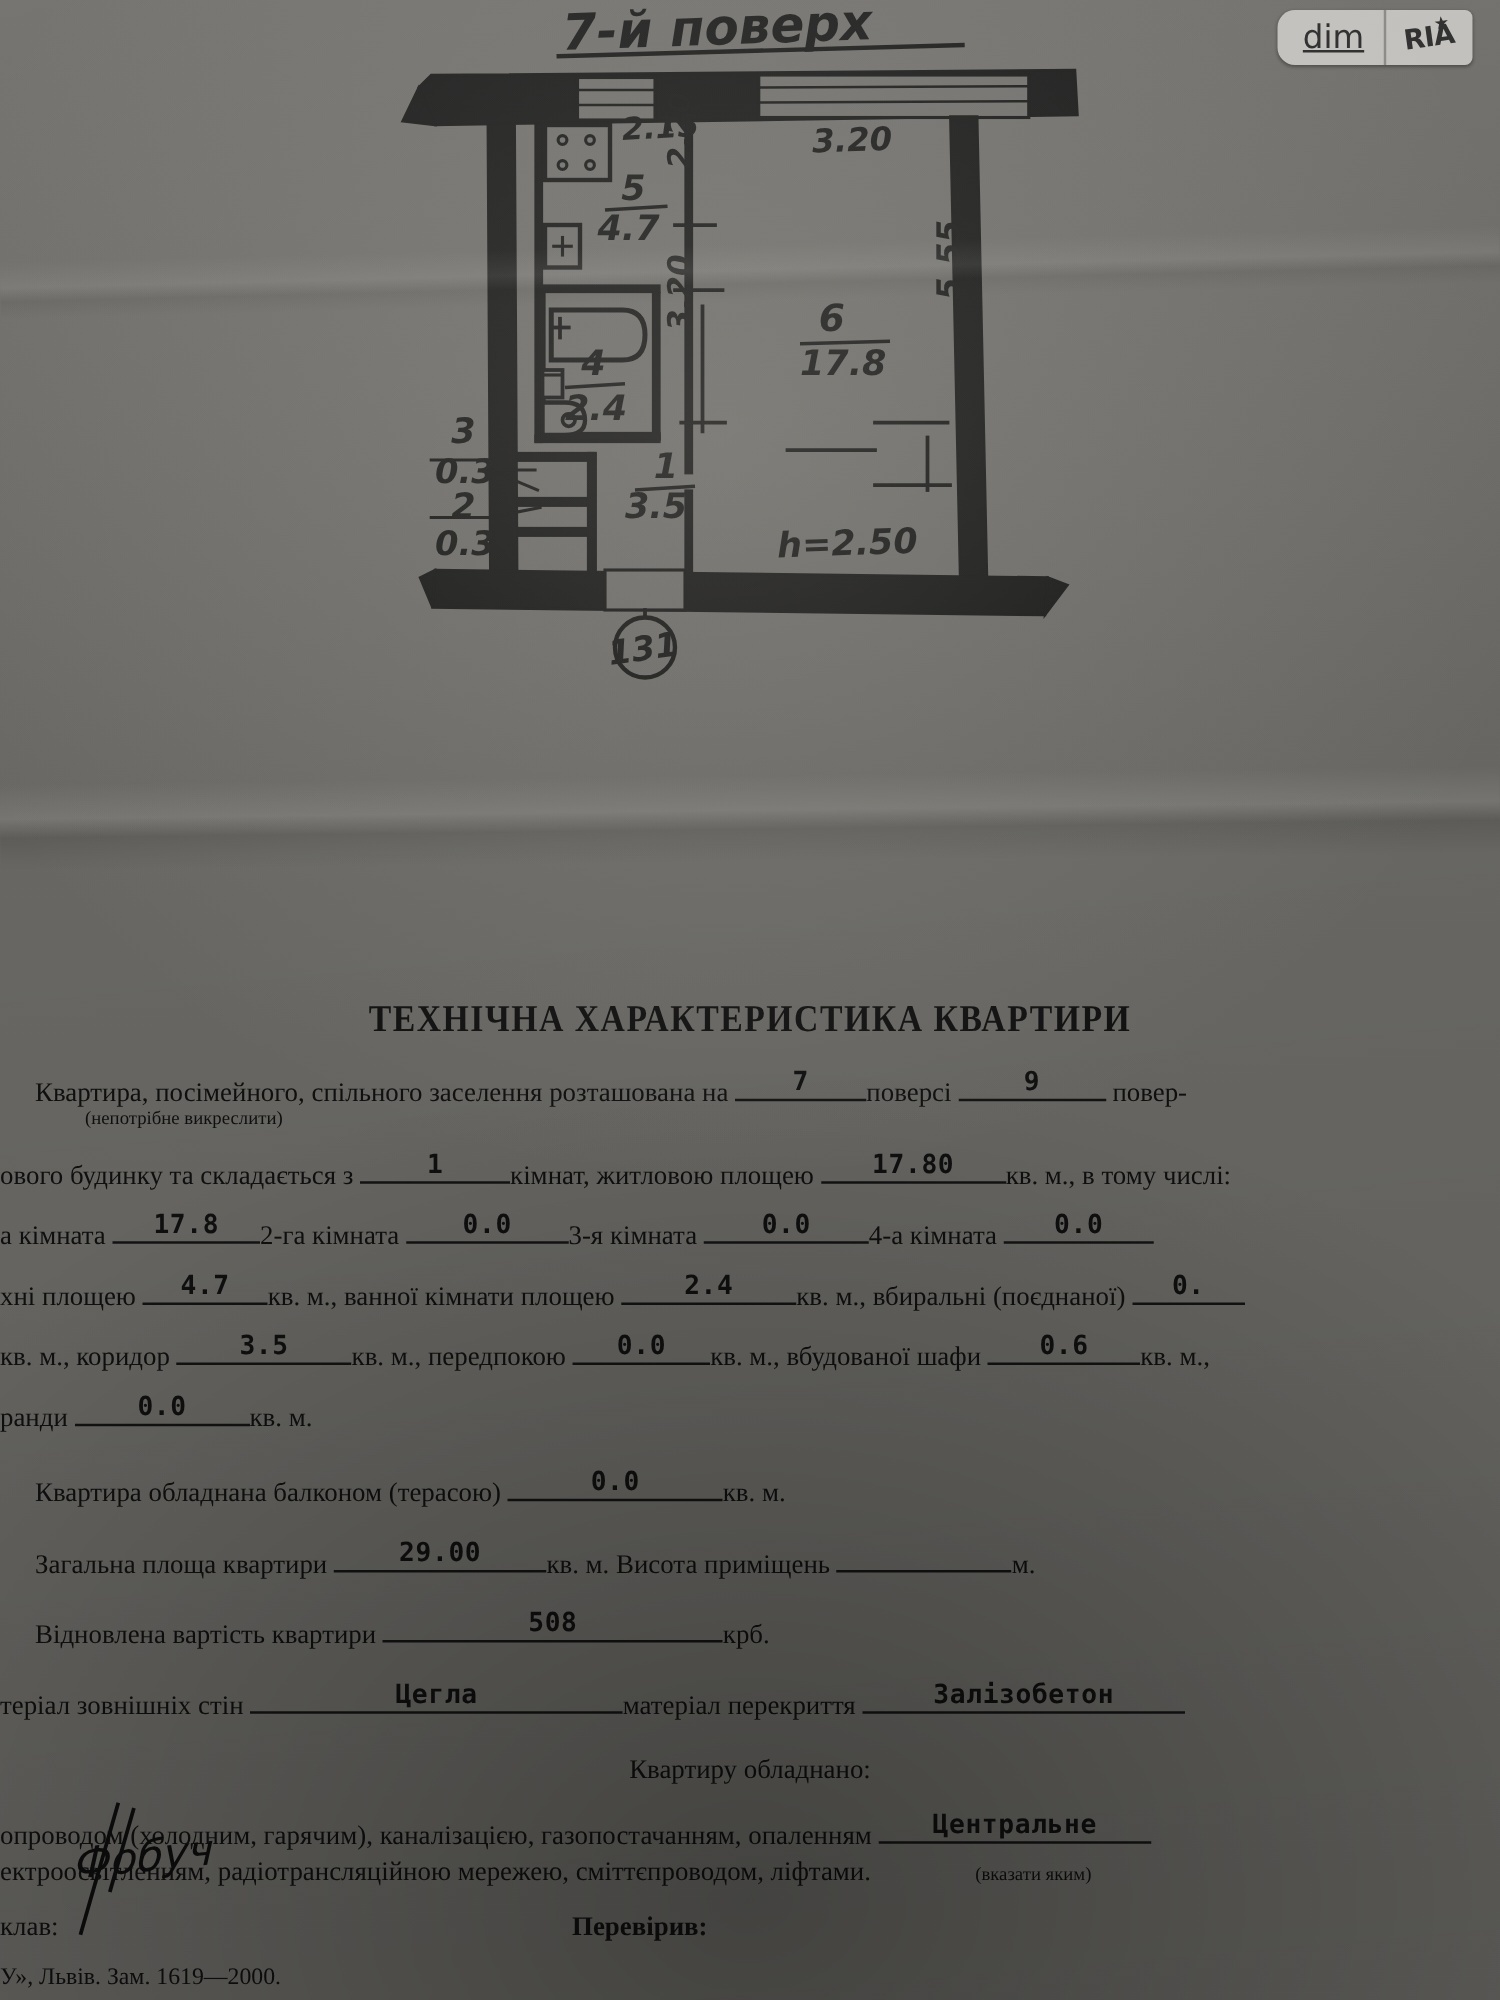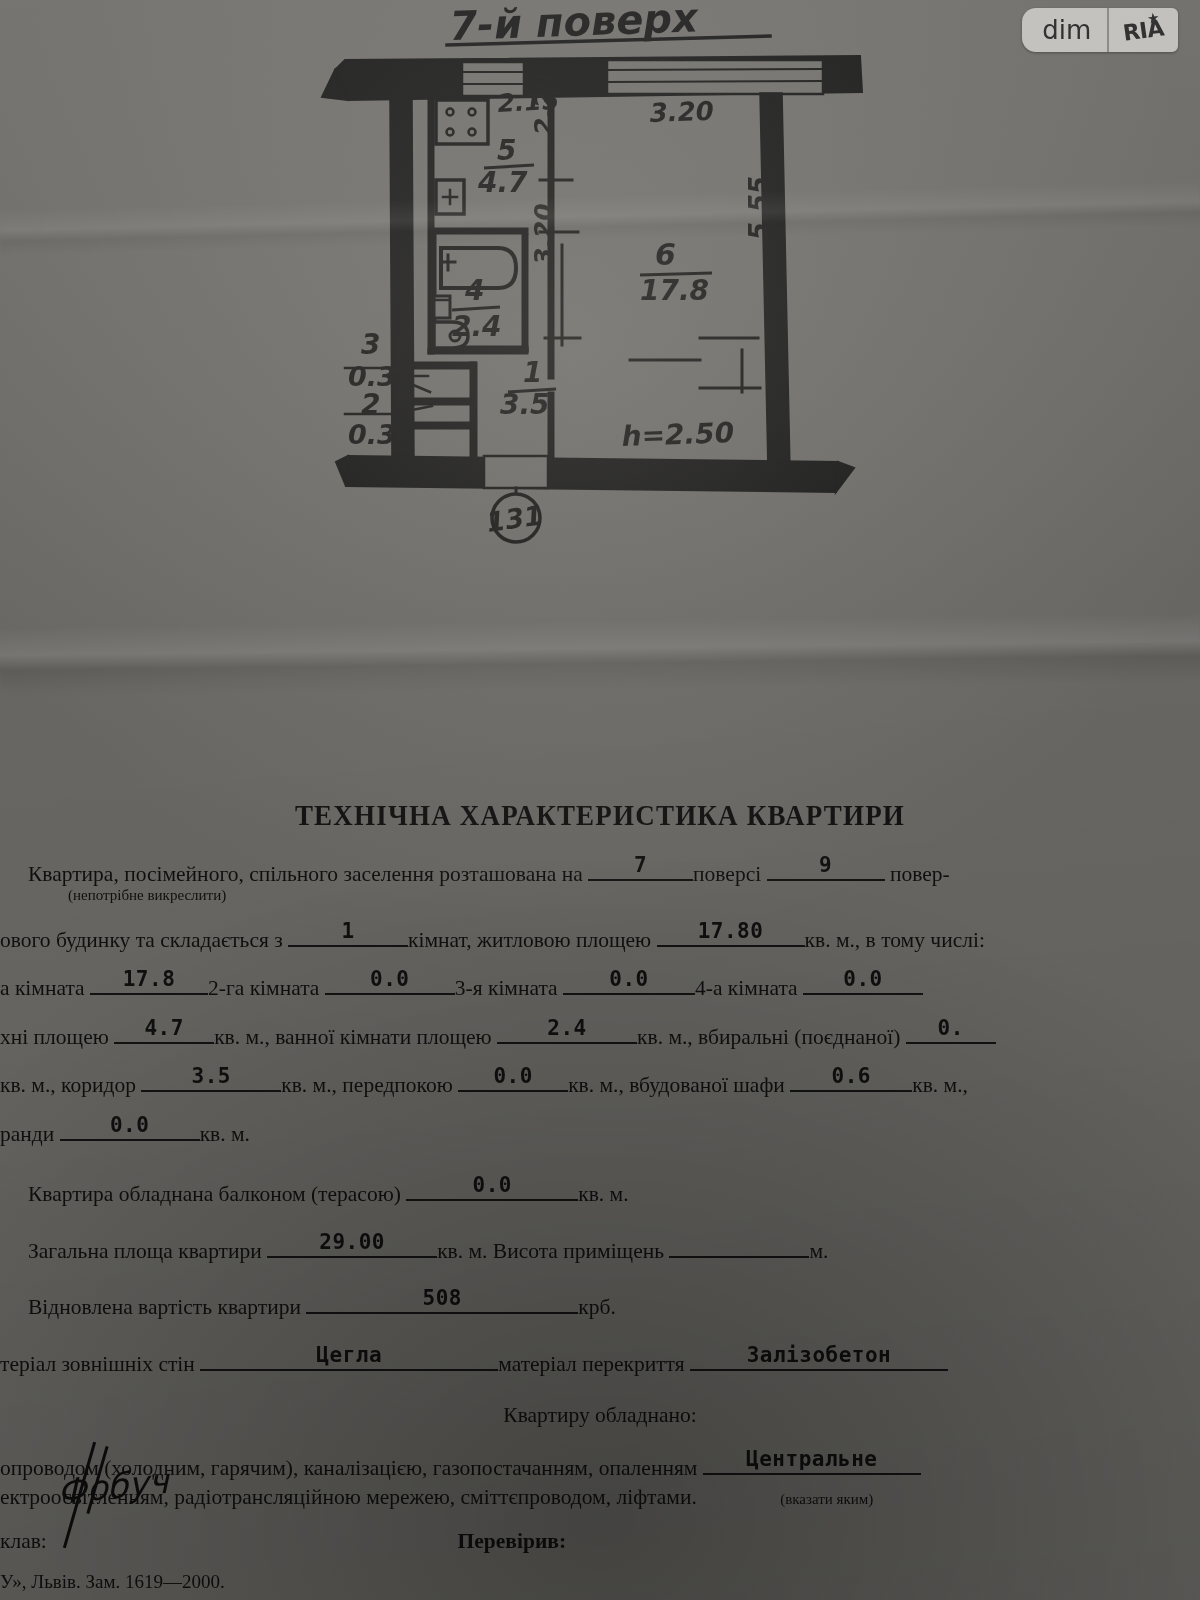--- a/index.html
+++ b/index.html
@@ -59,20 +59,21 @@
     box-shadow: 0 1px 3px rgba(0,0,0,0.35);
     opacity: 0.93;
   }
   #watermark .wm-left {
     display: flex; align-items: center; justify-content: center;
     padding: 0 16px 0 20px;
     font-family: "DejaVu Sans", sans-serif;
     font-size: 26px;
     color: #2e2e2e;
     border-right: 2px solid #8f8e8a;
+    text-decoration: underline;
   }
   #watermark .wm-right {
     display: flex; align-items: center; justify-content: center;
     padding: 0 14px;
     position: relative;
   }
   #watermark .wm-ria {
     font-family: "DejaVu Sans", sans-serif;
     font-weight: bold;
     font-size: 22px;

